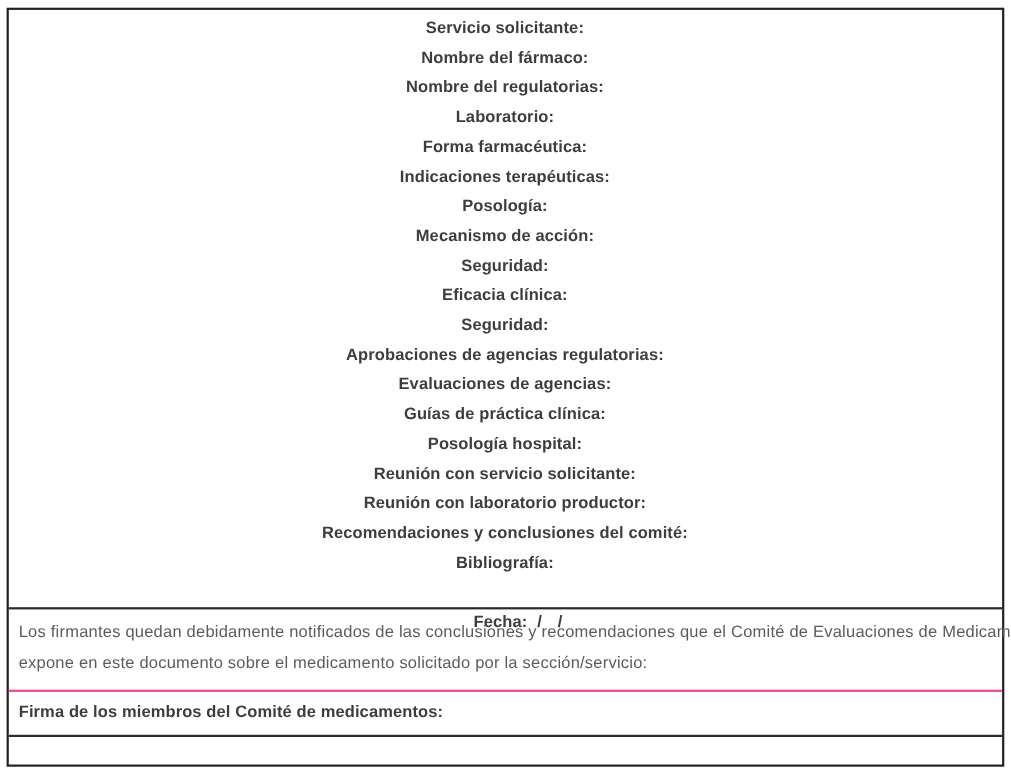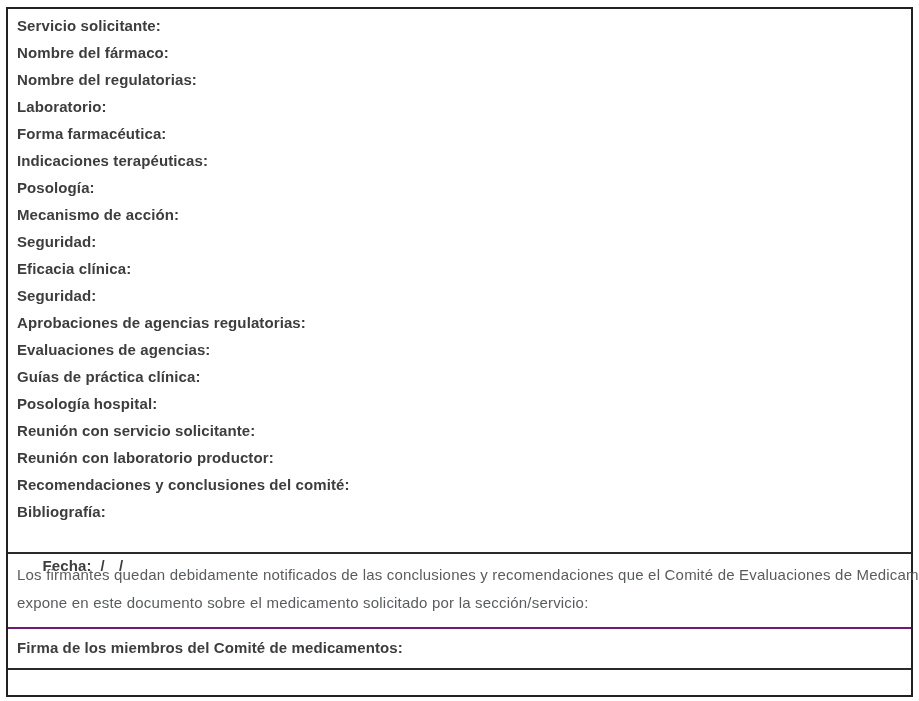--- a/index.html
+++ b/index.html
@@ -12,20 +12,21 @@
   .form-box {
     position: absolute;
     left: 6px; top: 7px;
     width: 907px; height: 690px;
     border: 2px solid #212121;
     background: #ffffff;
   }
   .fields-section {
     height: 543px;
     padding: 3px 10px 0 9px;
+    text-align: center;
   }
   .field-row {
     height: 27px;
     line-height: 27px;
     font-size: 15px;
     font-weight: 700;
     color: #3d3d3d;
     letter-spacing: 0.1px;
     white-space: pre;
   }
@@ -44,21 +45,21 @@
     color: #595c5e;
     letter-spacing: 0.2px;
   }
   .notice-line {
     display: block;
     line-height: 28px;
     white-space: nowrap;
   }
   .signature-section {
     height: 41px;
-    border-top: 2px solid #701a75;
+    border-top: 2px solid #ec4899;
     padding: 0 10px 0 9px;
     line-height: 38px;
     font-size: 15px;
     font-weight: 700;
     color: #3d3d3d;
     letter-spacing: 0.1px;
   }
   .empty-section {
     height: 27px;
     border-top: 2px solid #2a2a2a;

